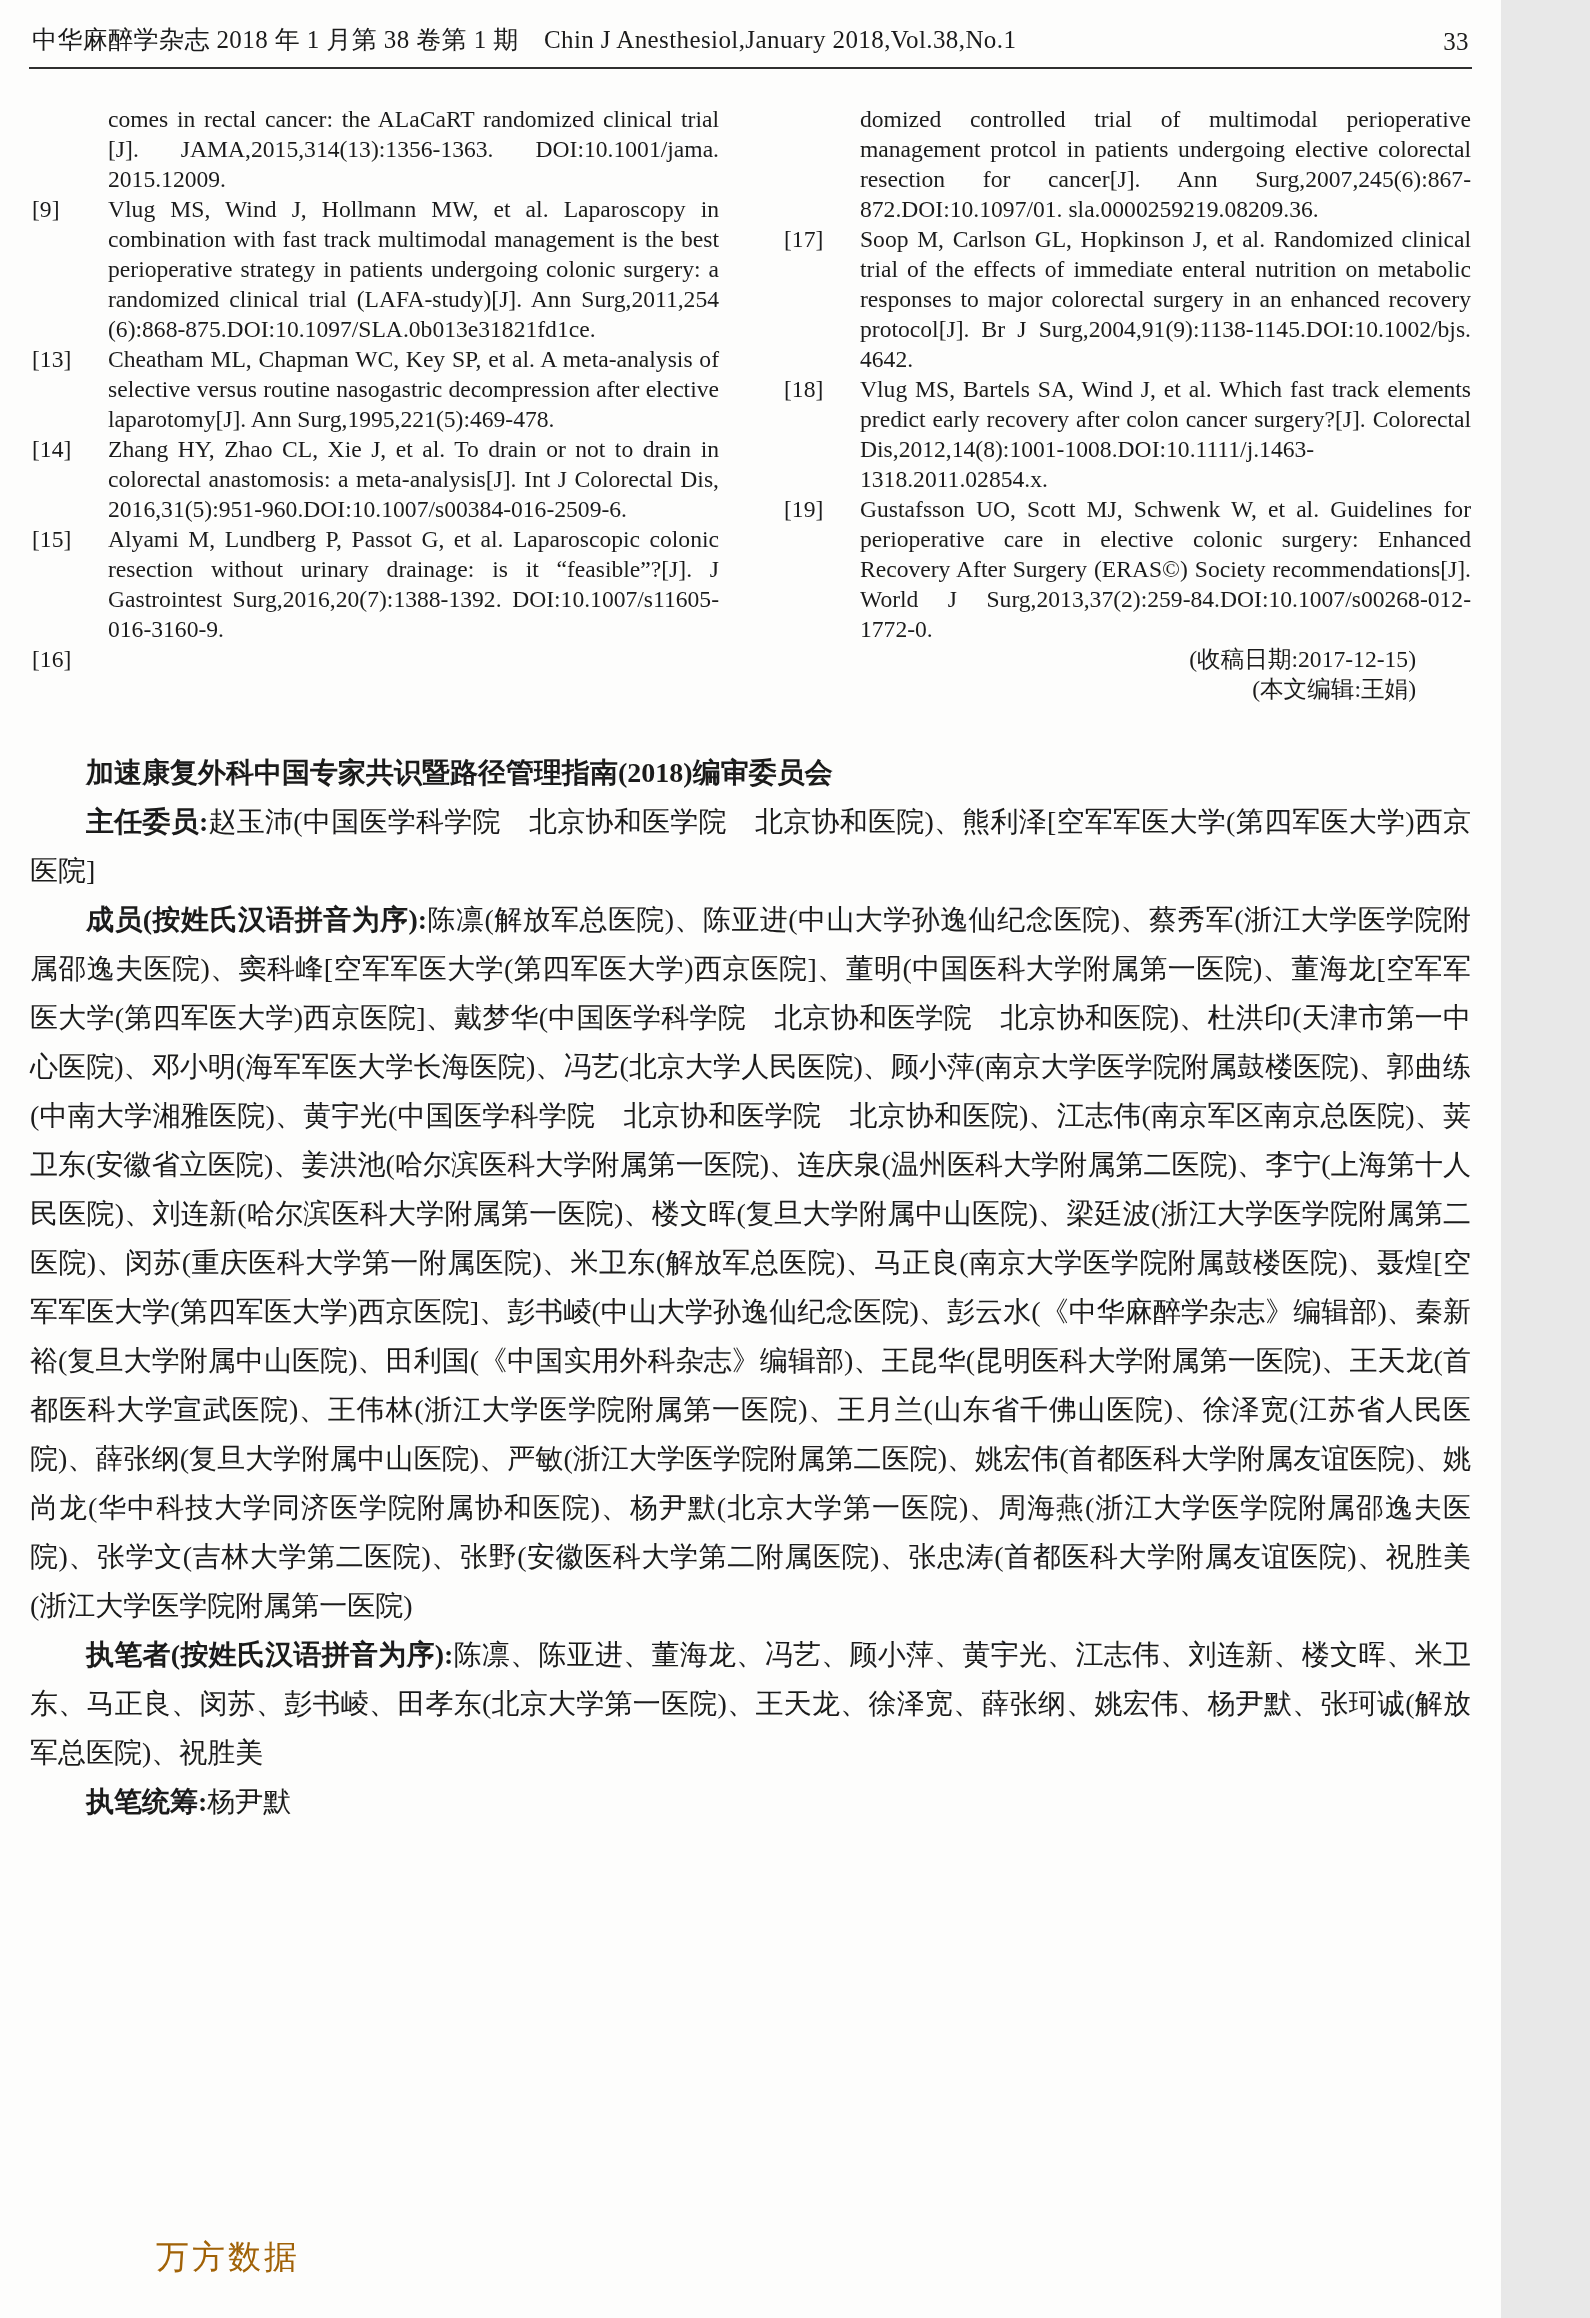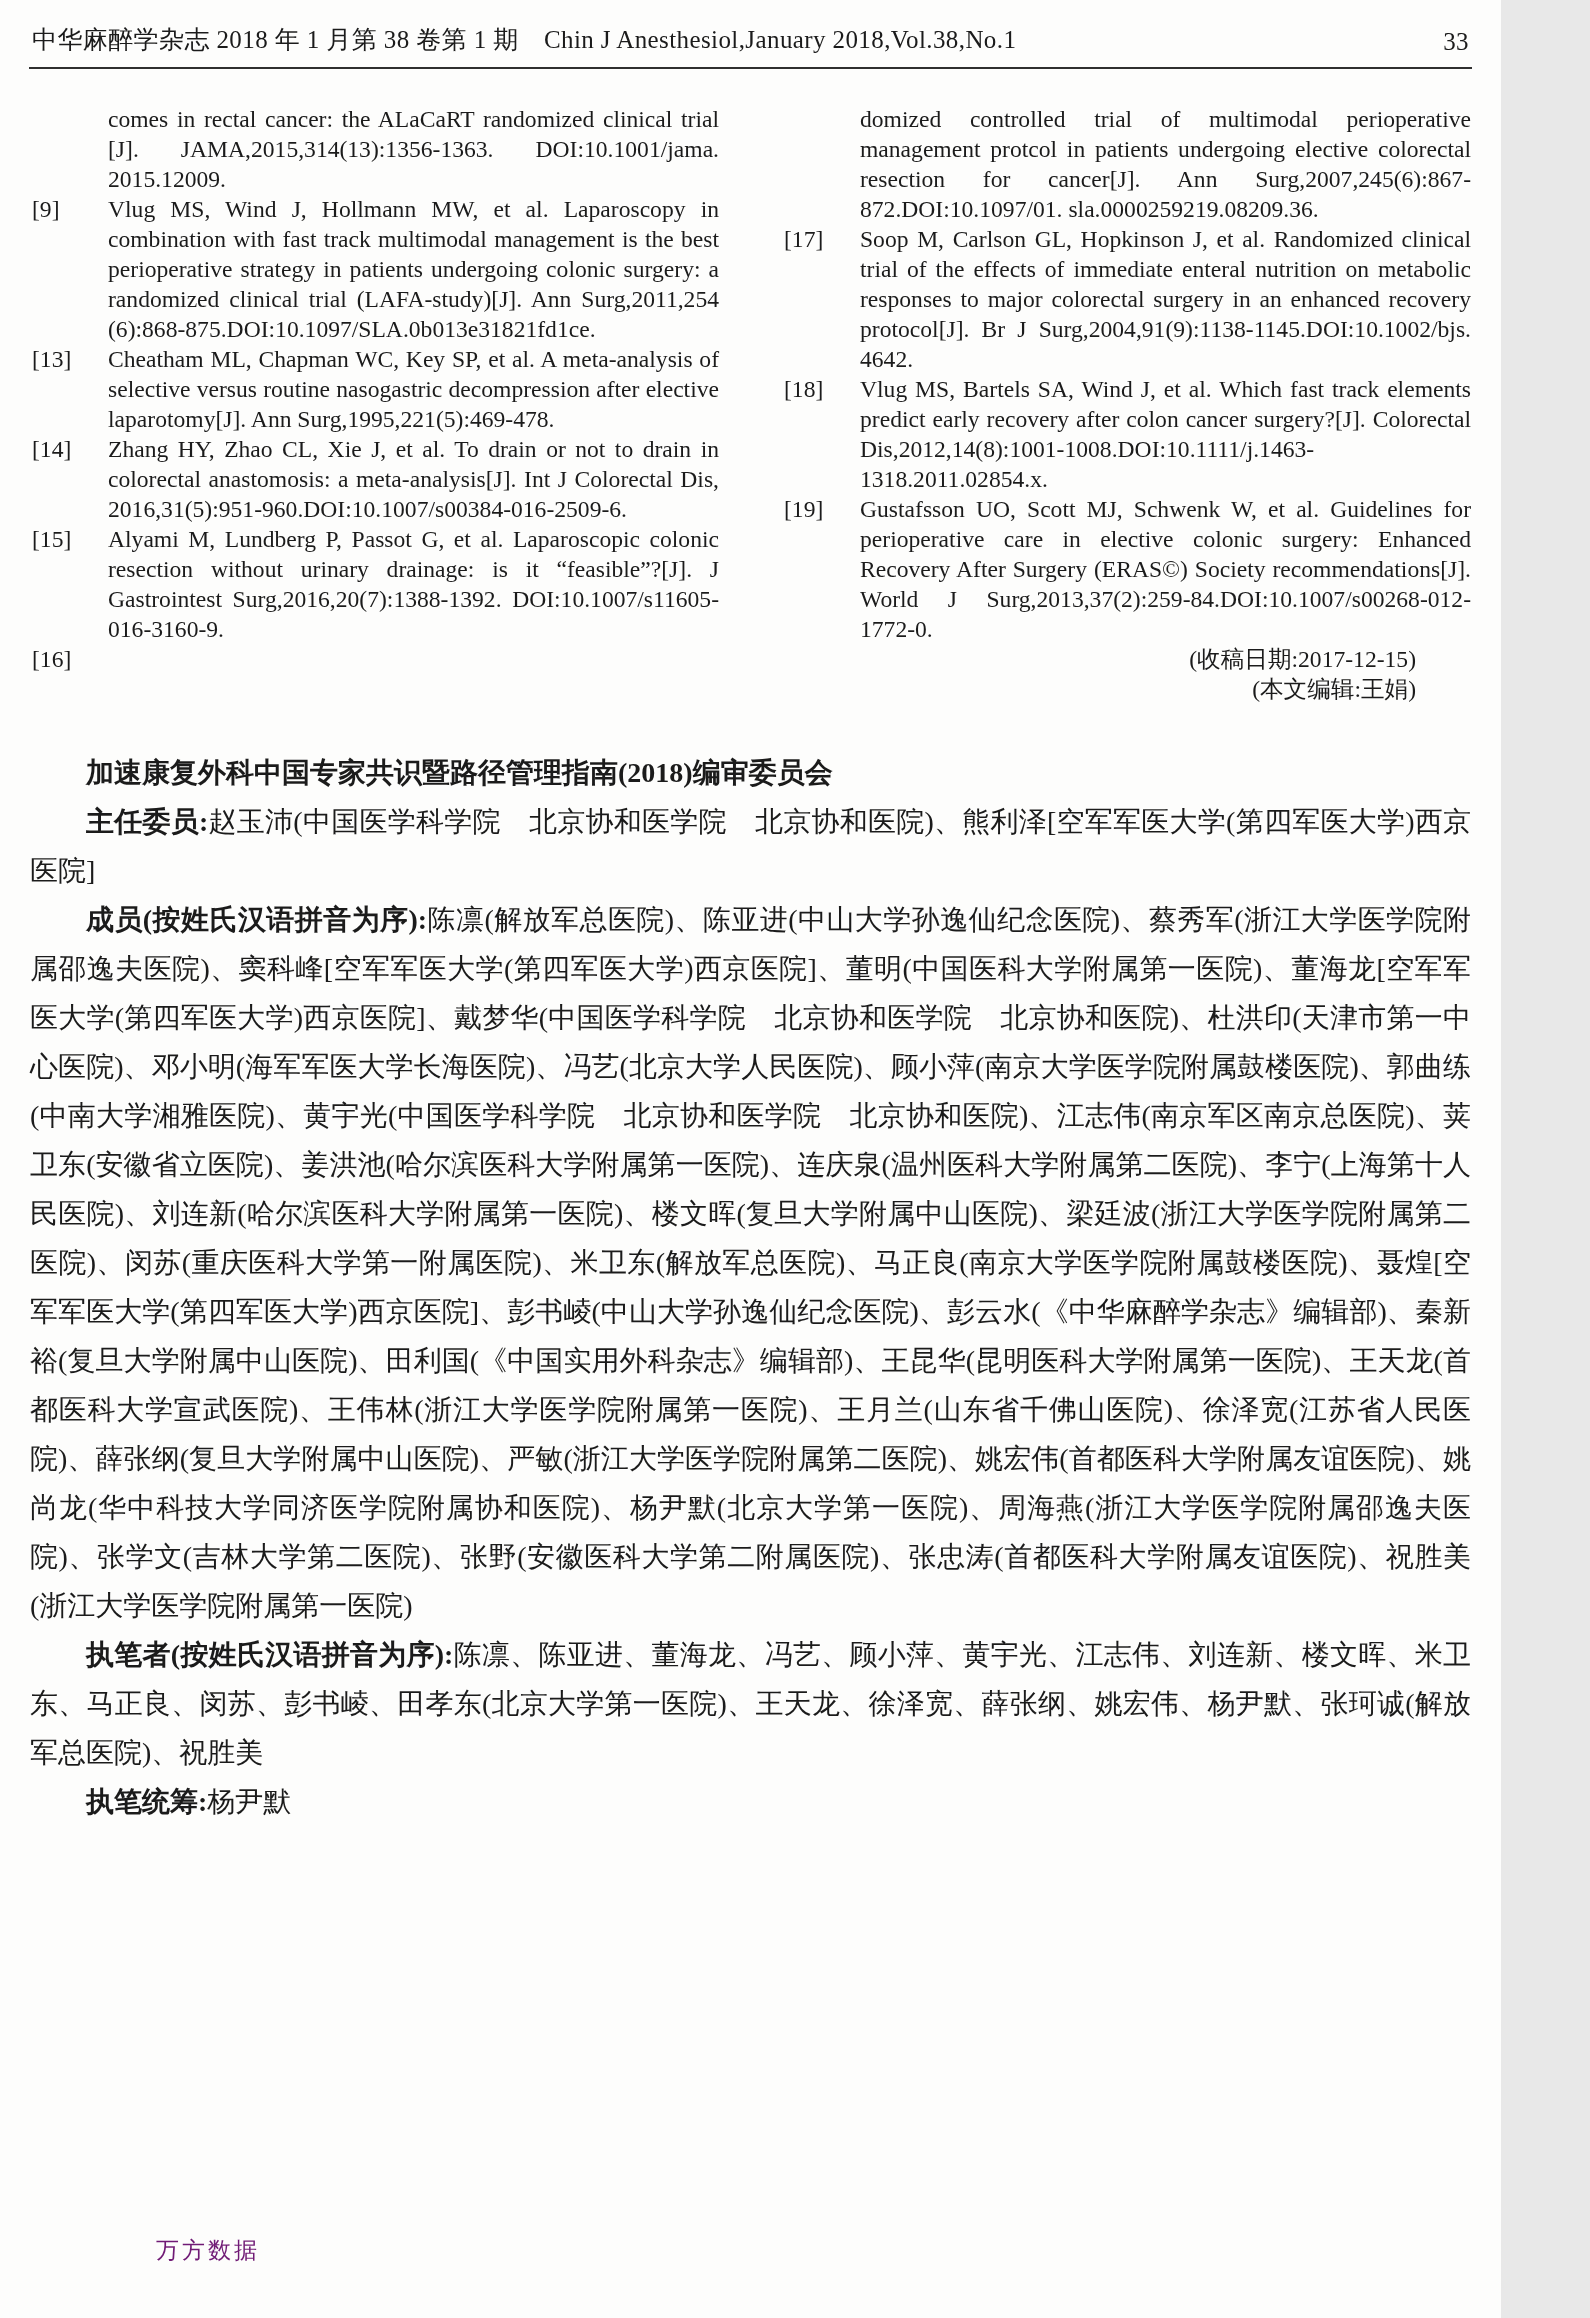--- a/index.html
+++ b/index.html
@@ -36,21 +36,21 @@
     font-size:28px;line-height:49px;
     text-align:justify;
   }
   .c-title{margin:0;text-indent:2em;font-weight:bold;}
   .c-para{margin:0;text-indent:2em;}
   .c-label{font-weight:bold;}
   
   .watermark{
     position:absolute;left:156px;top:2235px;
     font-family:"Liberation Sans","DejaVu Sans",sans-serif;
-    font-size:23px;color:#701a75;letter-spacing:3px;
+    font-size:33px;color:#a16207;letter-spacing:3px;
   }
 </style>
 </head>
 <body>
 
 <div class="page">
 
   <div class="header">
     <span>中华麻醉学杂志 2018 年 1 月第 38 卷第 1 期　Chin J Anesthesiol,January 2018,Vol.38,No.1</span>
     <span>33</span>

